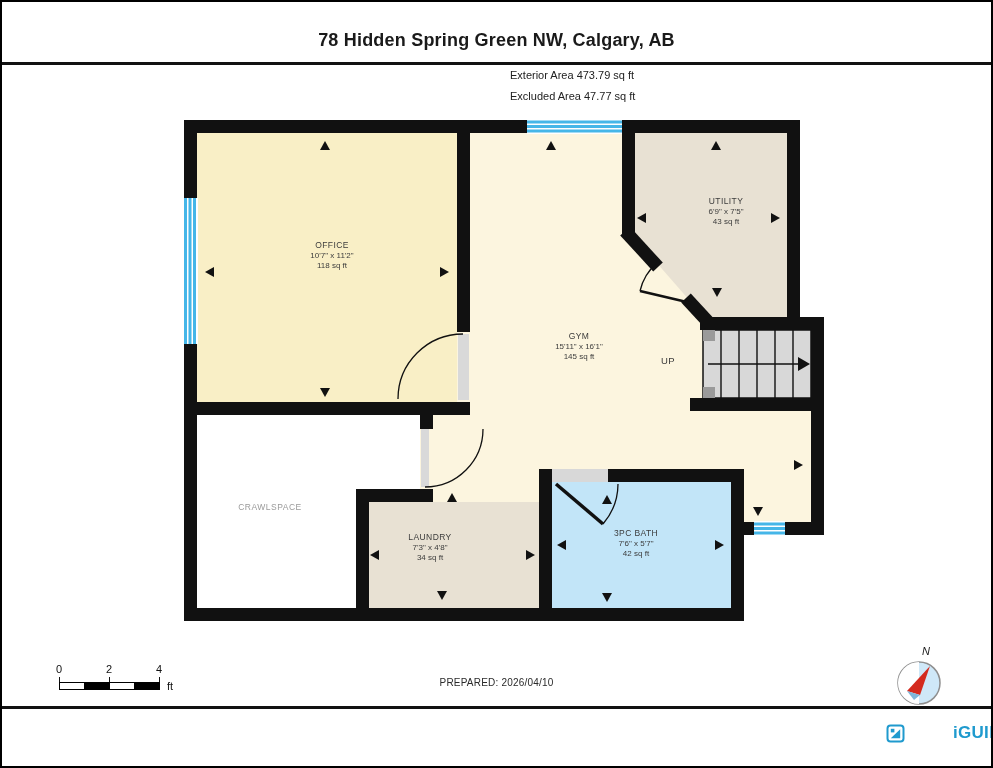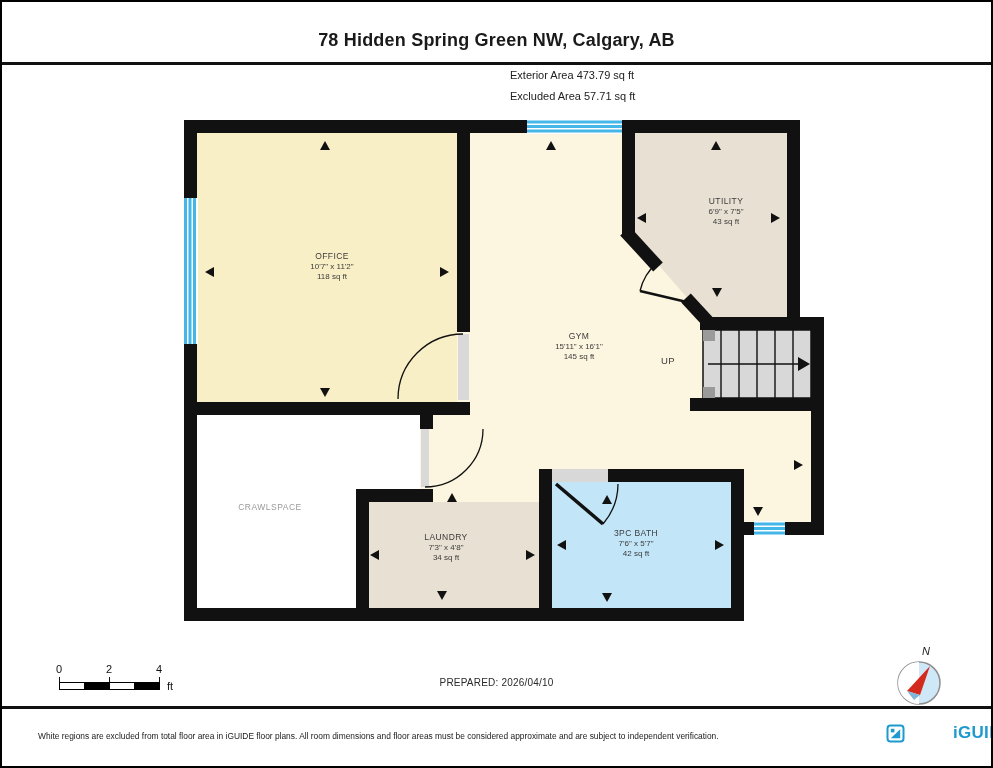--- a/index.html
+++ b/index.html
@@ -36,21 +36,21 @@
   .brand{left:905px;top:721px;font-size:17px;font-weight:600;color:#1f9ace;letter-spacing:.3px;margin-left:46px;}
 </style>
 </head>
 <body>
 
 <div class="page">
 
   <div class="abs title">78 Hidden Spring Green NW, Calgary, AB</div>
   <div class="abs rule" style="top:60px"></div>
   <div class="abs subhdr-line1">Exterior Area 473.79 sq ft</div>
-  <div class="abs subhdr-line2">Excluded Area 57.71 sq ft</div>
+  <div class="abs subhdr-line2">Excluded Area 47.77 sq ft</div>
 
   <svg class="abs" style="left:168px;top:106px" width="660" height="530" viewBox="0 0 660 530">
 
     <g>
       <rect x="20" y="18" width="628" height="494" fill="#fcf5df"></rect>
       <rect x="630" y="0" width="30" height="209" fill="#ffffff"></rect>
       <rect x="654" y="0" width="6" height="530" fill="#ffffff"></rect>
       <rect x="574" y="427" width="86" height="103" fill="#ffffff"></rect>
       <rect x="27" y="25" width="260" height="269" fill="#f9efc6"></rect>
       <polygon points="465,25 617,25 617,209 534,209 465,130" fill="#e8e1d3"></polygon>
@@ -142,39 +142,39 @@
       <polygon points="267,483 277,483 272,492"></polygon>
       <polygon points="396,432 396,442 387,437"></polygon>
       <polygon points="545,432 545,442 554,437"></polygon>
       <polygon points="432,396 442,396 437,387"></polygon>
       <polygon points="432,485 442,485 437,494"></polygon>
       <polygon points="583,399 593,399 588,408"></polygon>
       <polygon points="624,352 624,362 633,357"></polygon>
     </g>
   </svg>
 
-  <div class="abs room-label" style="left:330px;top:265px">
+  <div class="abs room-label" style="left:330px;top:254px">
     <div class="rname">OFFICE</div>
     <div class="rdim">10'7" x 11'2"</div>
     <div class="rarea">118 sq ft</div>
   </div>
   <div class="abs room-label" style="left:577px;top:345px">
     <div class="rname">GYM</div>
     <div class="rdim">15'11" x 16'1"</div>
     <div class="rarea">145 sq ft</div>
   </div>
   <div class="abs room-label" style="left:724px;top:210px">
     <div class="rname">UTILITY</div>
     <div class="rdim">6'9" x 7'5"</div>
     <div class="rarea">43 sq ft</div>
   </div>
   <div class="abs room-label crawl" style="left:268px;top:505px">
     <div class="rname">CRAWLSPACE</div>
   </div>
-  <div class="abs room-label" style="left:444px;top:546px">
+  <div class="abs room-label" style="left:428px;top:546px">
     <div class="rname">LAUNDRY</div>
     <div class="rdim">7'3" x 4'8"</div>
     <div class="rarea">34 sq ft</div>
   </div>
   <div class="abs room-label" style="left:634px;top:542px">
     <div class="rname">3PC BATH</div>
     <div class="rdim">7'6" x 5'7"</div>
     <div class="rarea">42 sq ft</div>
   </div>
   <div class="abs up-label" style="left:666px;top:358px">UP</div>
@@ -197,21 +197,20 @@
 
   <svg class="abs" style="left:888px;top:650px" width="60" height="56" viewBox="0 0 60 56">
     <circle cx="29" cy="31" r="21" fill="#cfe8f8" stroke="#8f8f8f" stroke-width="1.5"></circle>
     <path d="M 29,10 A 21,21 0 0 0 29,52 Z" fill="#ffffff" stroke="none"></path>
     <polygon points="40,14 17,39 30,43" fill="#d42a1e"></polygon>
     <polygon points="17,39 30,43 24,48" fill="#7fb6d9"></polygon>
   </svg>
   <span class="abs compass-n">N</span>
 
   <div class="abs rule" style="top:704px"></div>
-  <div class="abs disclaimer">White regions are excluded from total floor area in iGUIDE floor plans. All room dimensions and floor areas must be considered approximate and are subject to independent verification.</div>
   <svg class="abs" style="left:884px;top:722px" width="19" height="19" viewBox="0 0 19 19">
     <rect x="1.5" y="1.5" width="16" height="16" rx="3" fill="none" stroke="#1f9ace" stroke-width="2"></rect>
     <rect x="4.8" y="4.8" width="3.6" height="3.6" fill="#1f9ace"></rect>
     <polygon points="4.8,14.2 14.2,5.2 14.2,14.2" fill="#1f9ace"></polygon>
   </svg>
   <span class="abs brand">iGUIDE</span>
 
 </div>
 
 </body></html>

